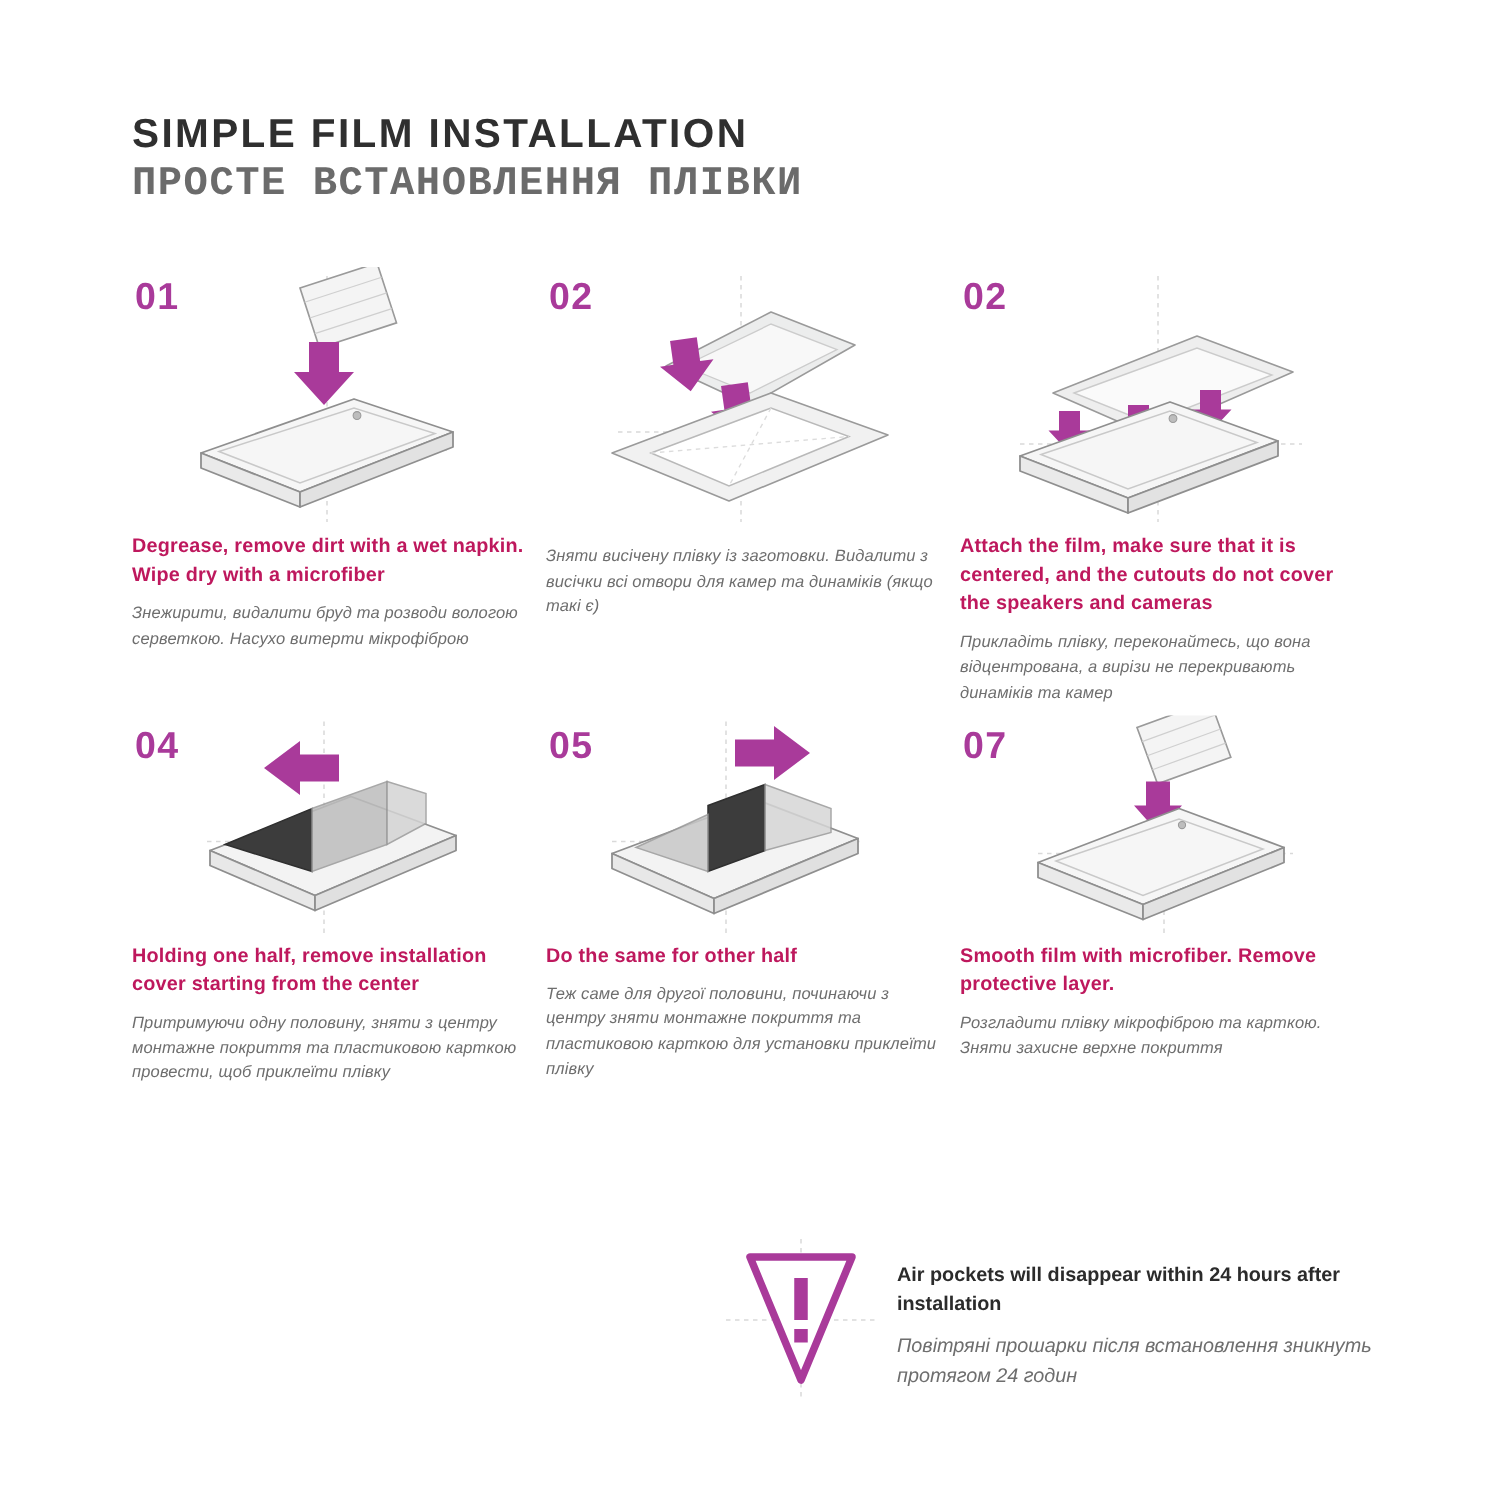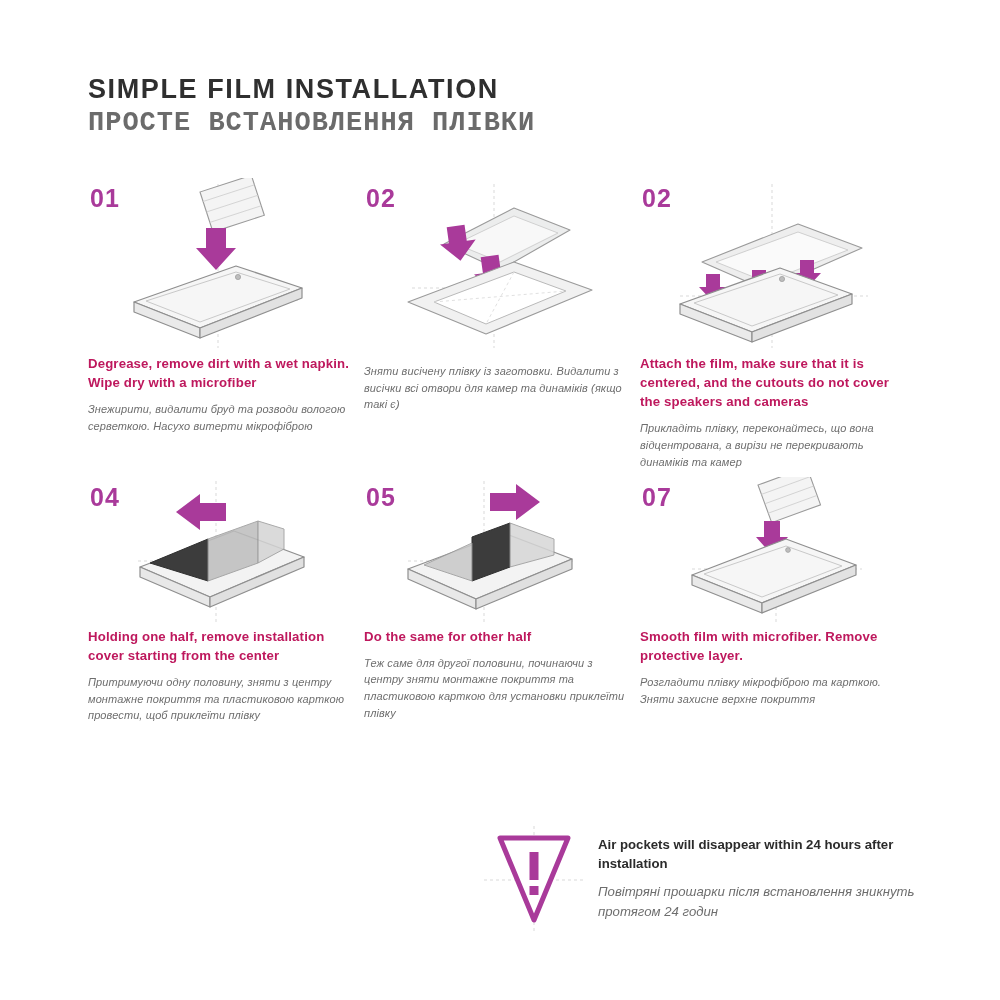--- a/index.html
+++ b/index.html
@@ -102,21 +102,21 @@
   
   .row2 .art { height: 150px; }
 
   
   .footer {
     position: absolute;
     left: 478px;
     top: 820px;
     width: 452px;
     display: flex;
-    align-items: center;
+    align-items: flex-end;
   }
   .footer-icon {
     width: 112px;
     flex: 0 0 112px;
     padding-top: 4px;
   }
   .footer-text {
     padding-left: 8px;
     padding-top: 10px;
   }

